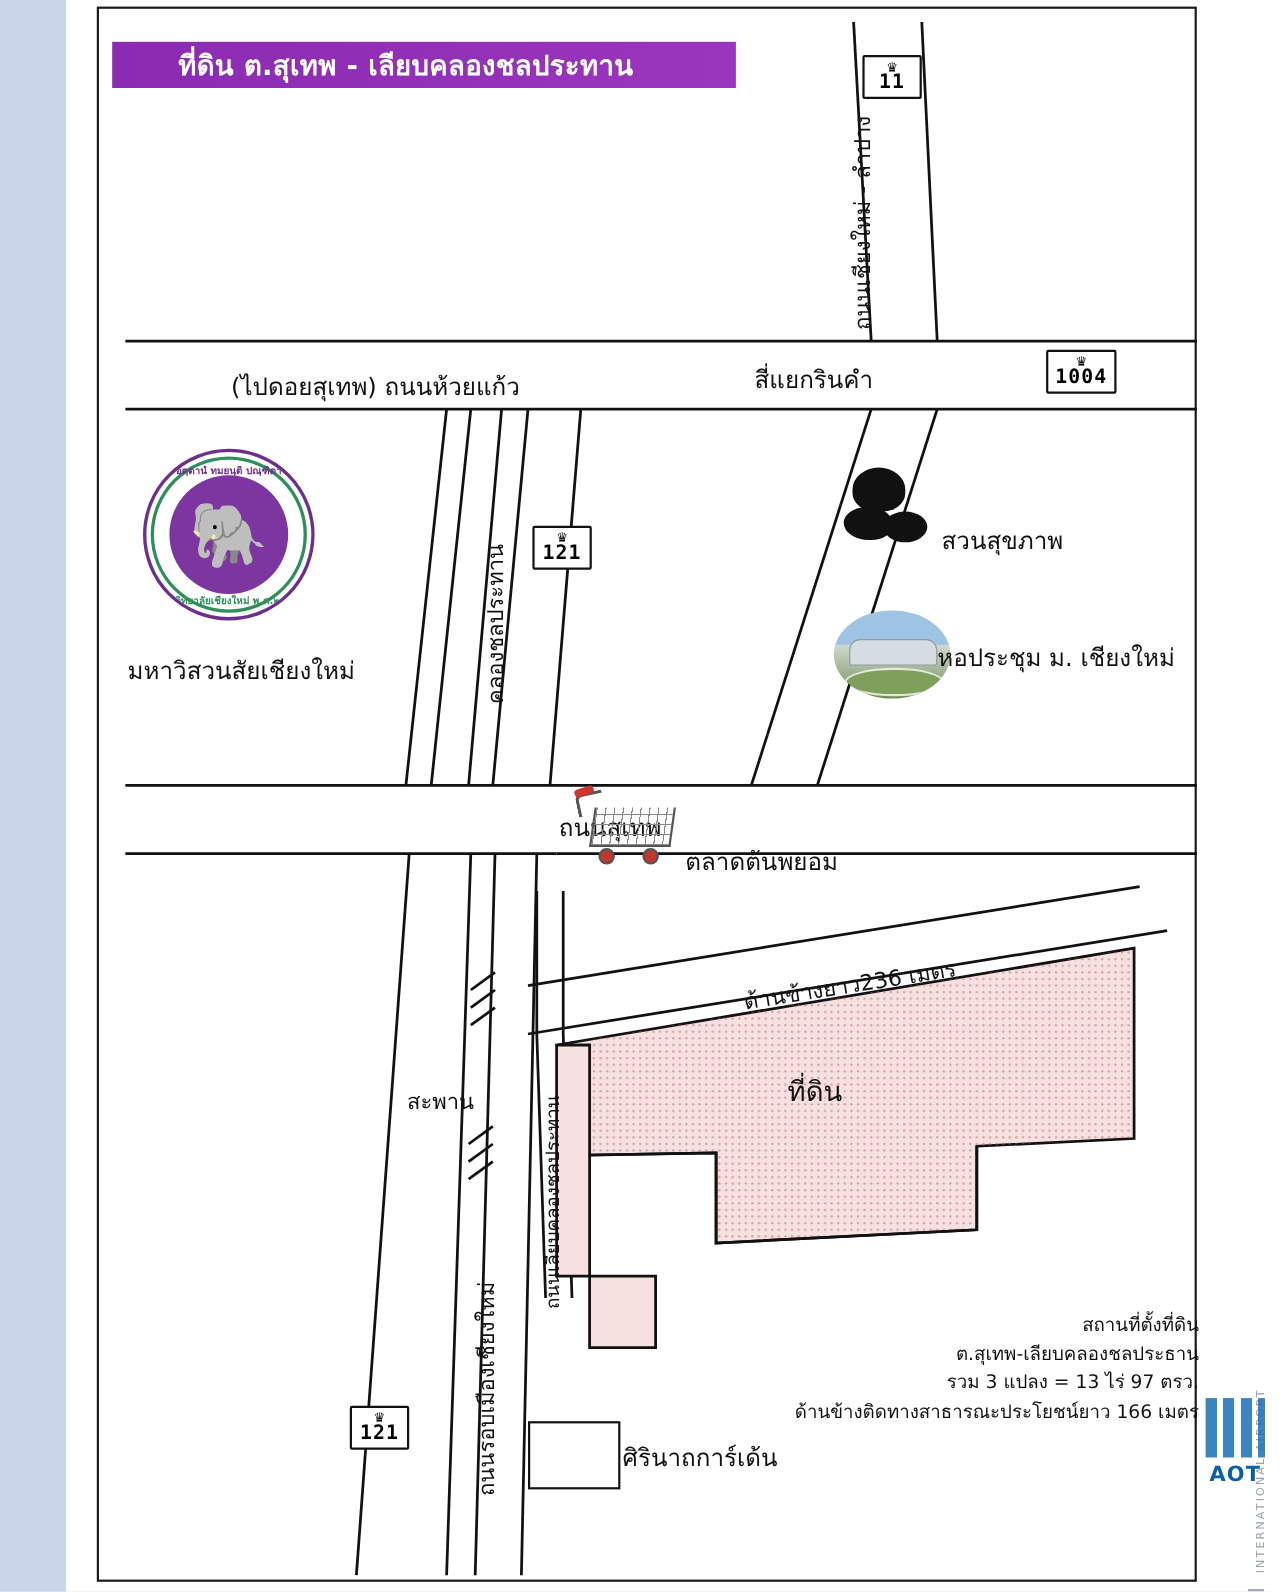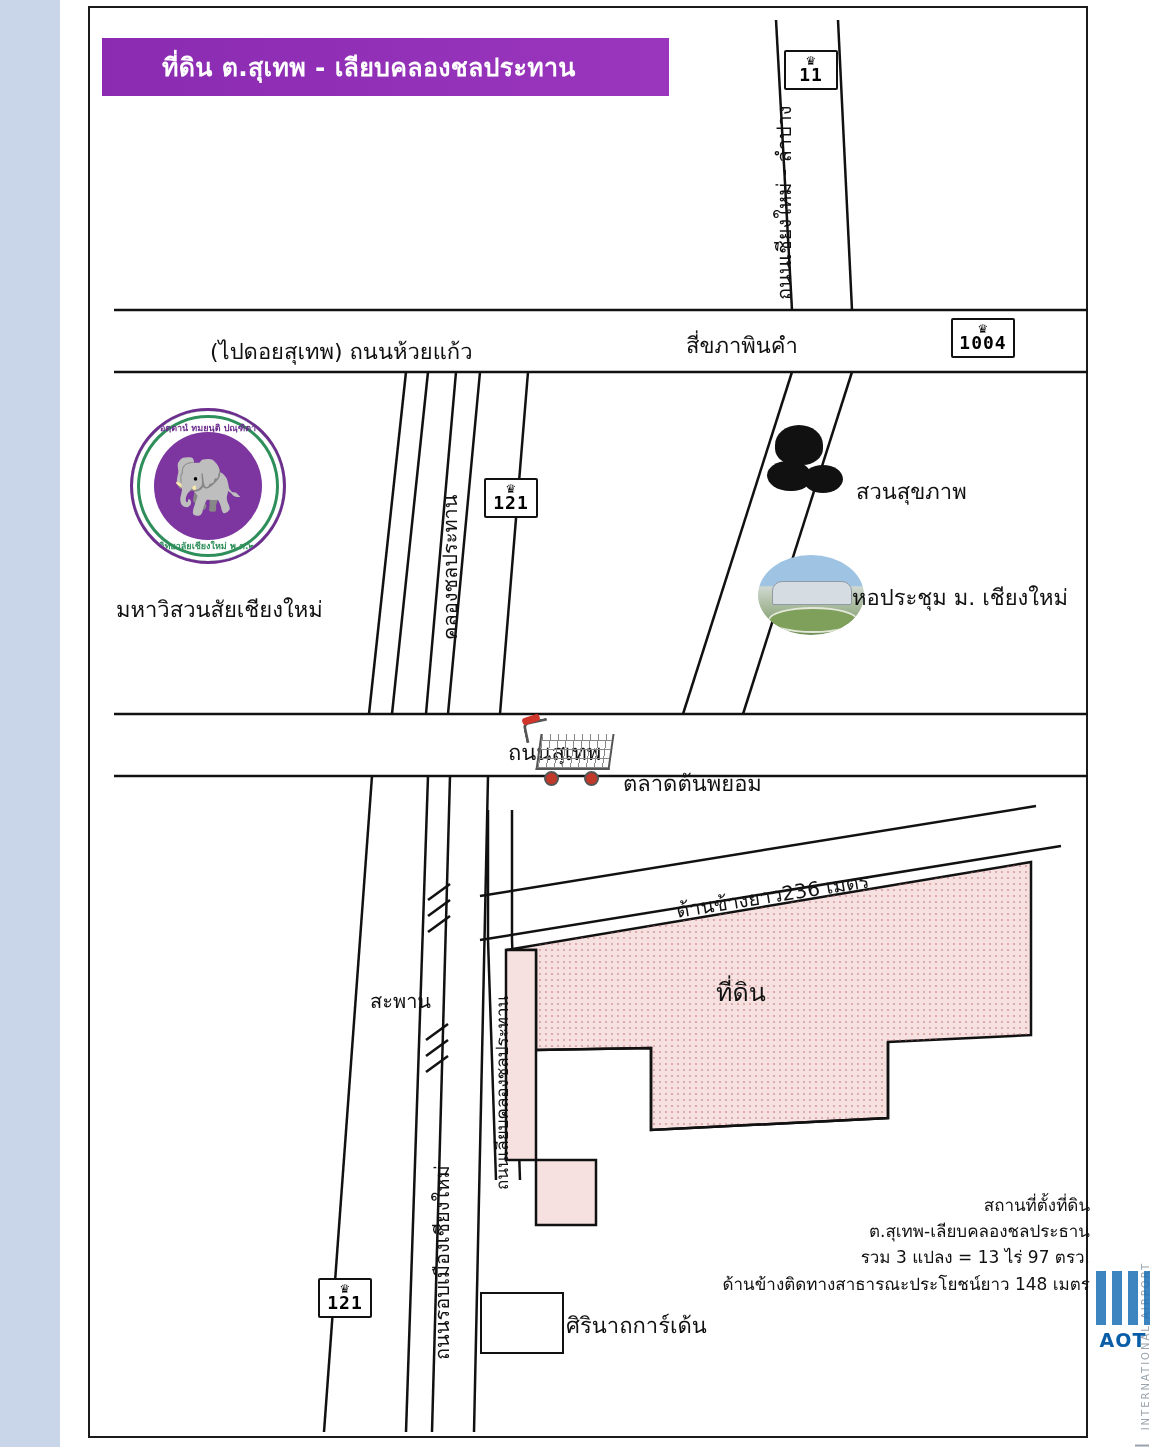--- a/index.html
+++ b/index.html
@@ -45,21 +45,21 @@
     position: absolute;
     left: 12px; top: 6px;
     width: 1000px; height: 1432px;
     border: 2px solid #1b1b1b;
     box-sizing: border-box;
   }
   
   .title-banner {
     position: absolute;
     left: 26px; top: 38px;
-    width: 567px; height: 58px;
+    width: 567px; height: 42px;
     background: #8f2fb0;
     background: linear-gradient(90deg,#8a2bb2 0%, #9a36bd 100%);
     display: flex;
     align-items: center;
   }
   .title-banner span {
     color: #ffffff;
     font-size: 25px;
     font-weight: bold;
     margin-left: 60px;
@@ -366,21 +366,21 @@
       <div class="crown">♛</div>
       <div class="num">121</div>
     </div>
     <div class="shield" style="left:242px; top:1278px;">
       <div class="crown">♛</div>
       <div class="num">121</div>
     </div>
 
     <div class="lbl big" style="left:134px; top:334px;">(ไปดอยสุเทพ) ถนนห้วยแก้ว</div>
     <div class="lbl big" style="left:432px; top:735px;">ถนนสุเทพ</div>
-    <div class="lbl big" style="left:610px; top:328px;">สี่ขภาพินคำ</div>
+    <div class="lbl big" style="left:610px; top:328px;">สี่แยกรินคำ</div>
 
     <div class="lbl rot90" style="left:692px; top:300px;">ถนนเชียงใหม่ - ลำปาง</div>
     <div class="lbl rot90" style="left:358px; top:640px;">คลองชลประทาน</div>
     <div class="lbl small rot90" style="left:412px; top:1190px;">ถนนเลียบคลองชลประทาน</div>
     <div class="lbl rot90" style="left:350px; top:1360px;">ถนนรอบเมืองเชียงใหม่</div>
 
     <div class="lbl" style="left:294px; top:985px;">สะพาน</div>
 
     <div class="emblem">
       <div class="arc-top">อตฺตานํ ทมยนฺติ ปณฺฑิตา</div>
@@ -414,21 +414,21 @@
     </div>
     <div class="lbl big" style="left:547px; top:766px;">ตลาดต้นพยอม</div>
 
     <div class="lbl" style="left:598px; top:895px; transform:rotate(-9deg); transform-origin:left top;">ด้านข้างยาว236 เมตร</div>
     <div class="lbl" style="left:640px; top:972px; font-size:25px;">ที่ดิน</div>
 
     <div class="info-block">
       <div>สถานที่ตั้งที่ดิน</div>
       <div>ต.สุเทพ-เลียบคลองชลประธาน</div>
       <div>รวม 3 แปลง = 13 ไร่ 97 ตรว.</div>
-      <div>ด้านข้างติดทางสาธารณะประโยชน์ยาว 148 เมตร</div>
+      <div>ด้านข้างติดทางสาธารณะประโยชน์ยาว 166 เมตร</div>
     </div>
 
     <div class="sirinath-box"></div>
     <div class="lbl big" style="left:490px; top:1308px;">ศิรินาถการ์เด้น</div>
 
     <div class="aot-vert">
       <span>CHIANG MAI</span>
       <small>INTERNATIONAL AIRPORT</small>
     </div>
     <div class="aot">

